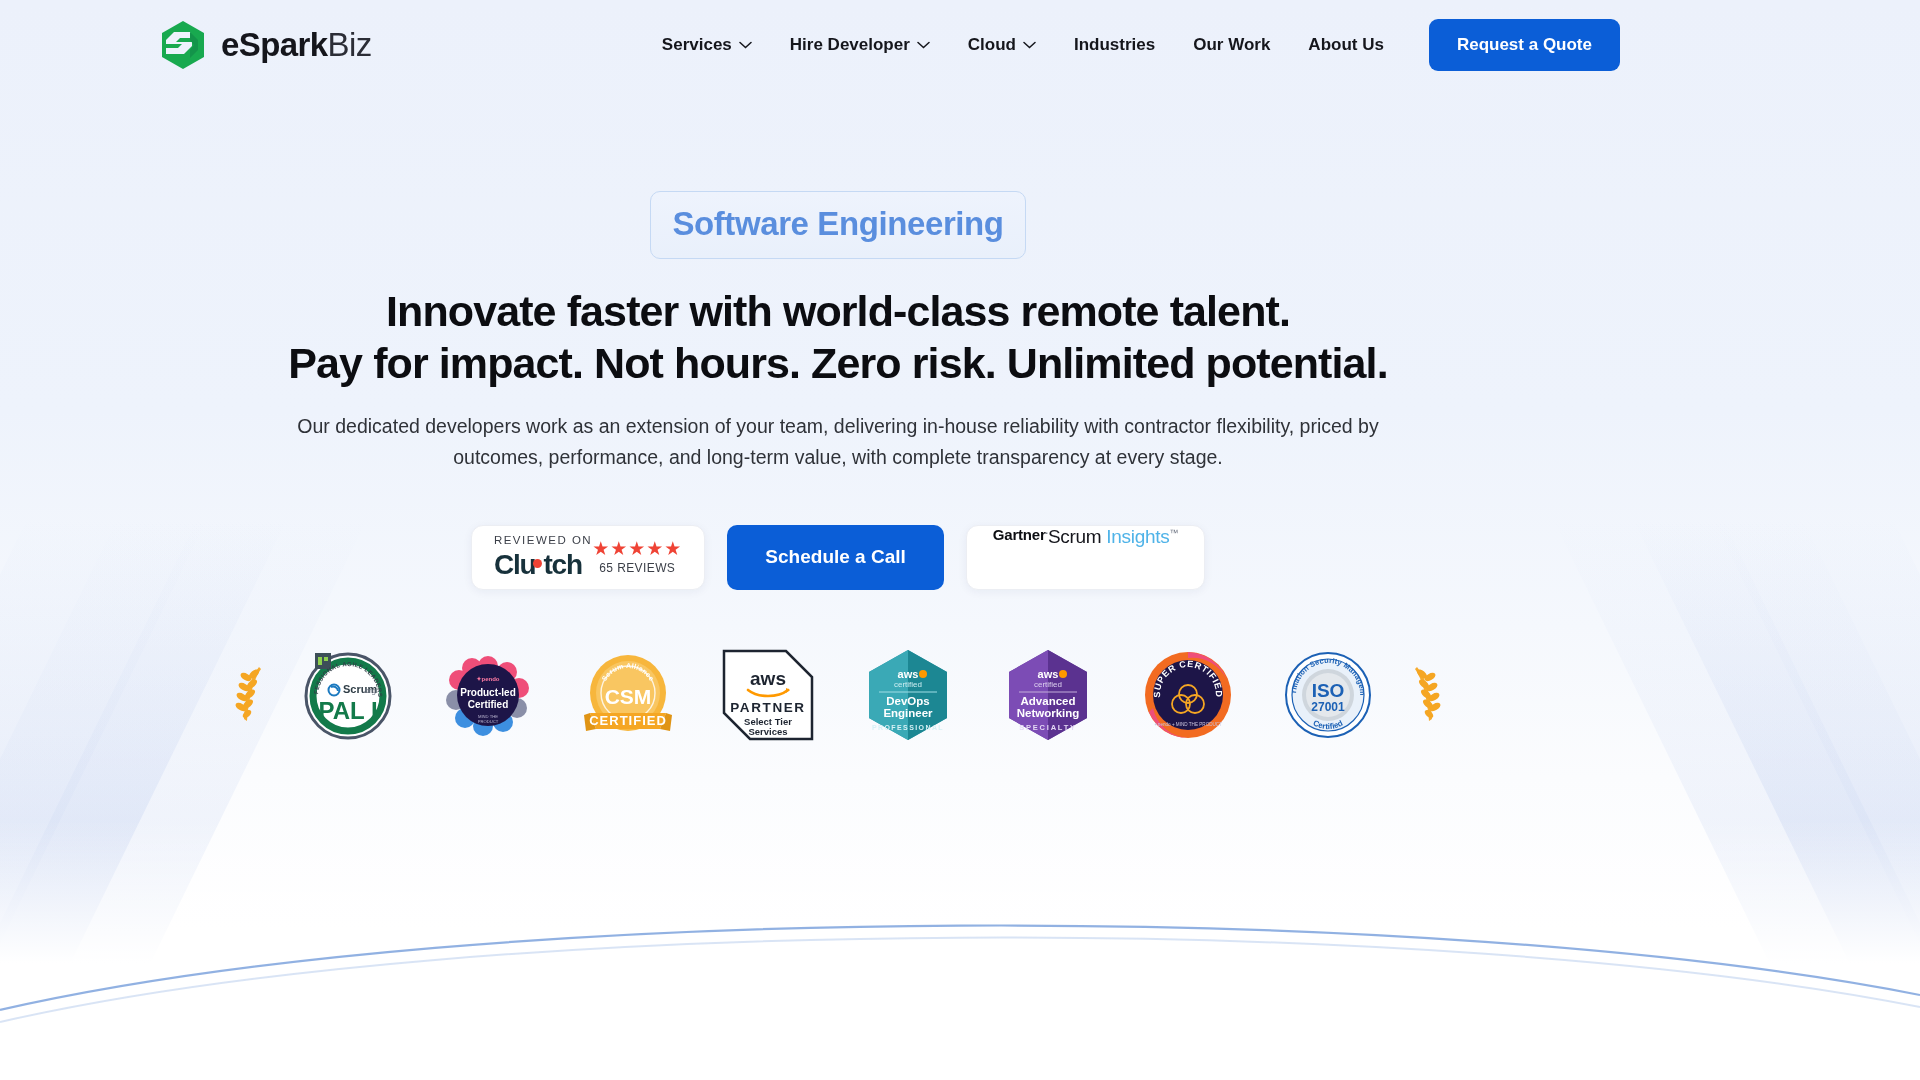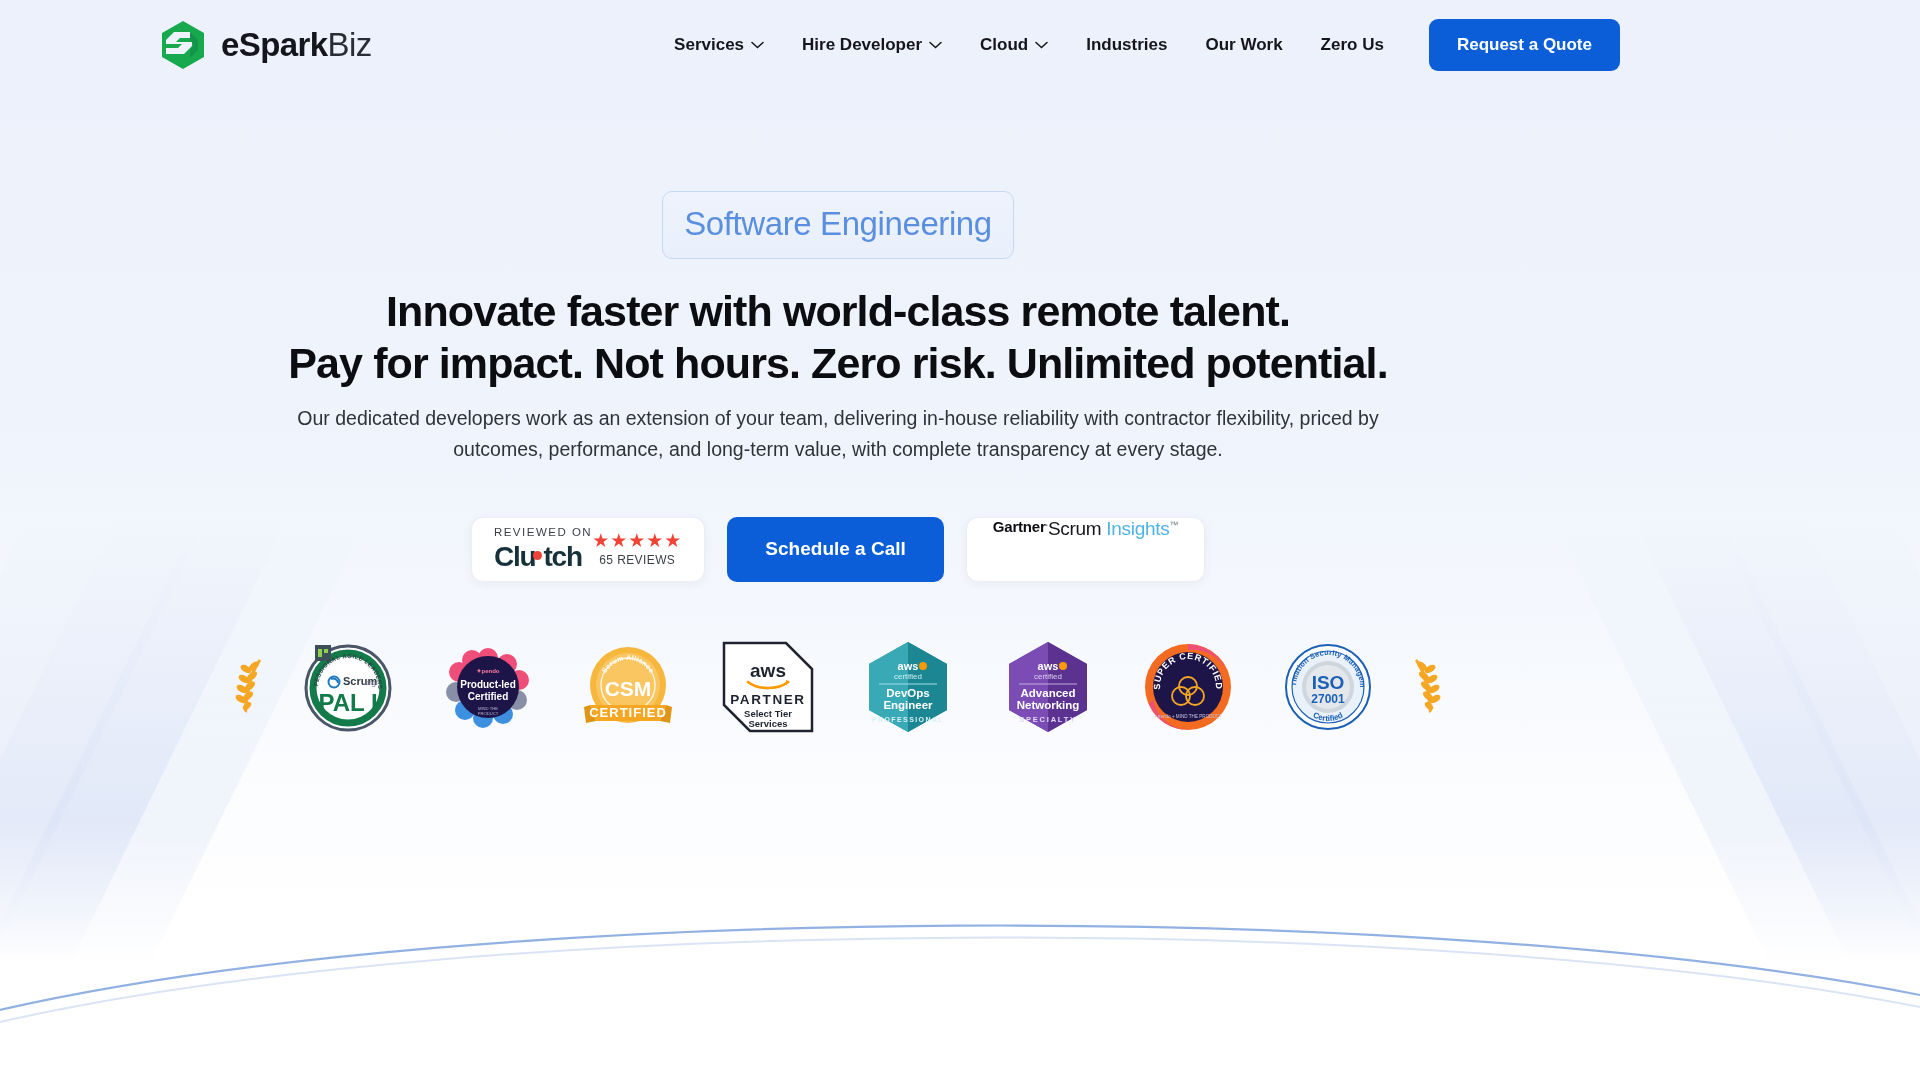--- a/index.html
+++ b/index.html
@@ -52,30 +52,30 @@
     font-family:inherit;
   }
 
   
   .hero { text-align:center; padding-top:101px; }
   .pill {
     display:inline-block;
     border:1.5px solid #c5d9f4; border-radius:10px;
     background:linear-gradient(180deg,#eef3fd 0%,#e9f0fb 100%);
     padding:13px 21px 15px;
-    font-size:33px; font-weight:400; color:#5a8ede;
+    font-size:33px; font-weight:700; color:#5a8ede;
     letter-spacing:-.4px;
   }
   .headline {
     margin-top:26px;
     font-size:43px; font-weight:700; line-height:1.22;
     color:#0c0d11; letter-spacing:-.9px;
   }
   .subtext {
-    margin:13px auto 0; max-width:1105px;
+    margin:21px auto 0; max-width:1105px;
     font-size:19.5px; line-height:1.58; color:#2f3238; font-weight:400;
   }
 
   
   .proof-row { margin-top:52px; display:flex; justify-content:center; align-items:center; gap:22px; }
   .proof-card {
     background:#fff; border:1px solid #eceef3; border-radius:12px;
     box-shadow:0 2px 10px rgba(20,40,90,.055);
     height:65px; display:flex; align-items:center; padding:0 22px;
   }
@@ -156,21 +156,21 @@
             <path d="M1 1.5 L6.5 6.5 L12 1.5" fill="none" stroke="#15161c" stroke-width="1.5" stroke-linecap="round"></path>
           </svg>
       </div>
       <div class="nav-item">
         <span>Industries</span>
       </div>
       <div class="nav-item">
         <span>Our Work</span>
       </div>
       <div class="nav-item">
-        <span>Zero Us</span>
+        <span>About Us</span>
       </div>
       <button class="cta-btn">Request a Quote</button>
     </nav>
   </header>
 
   <main class="hero">
 
     <div class="pill">Software Engineering</div>
 
     <h1 class="headline">

